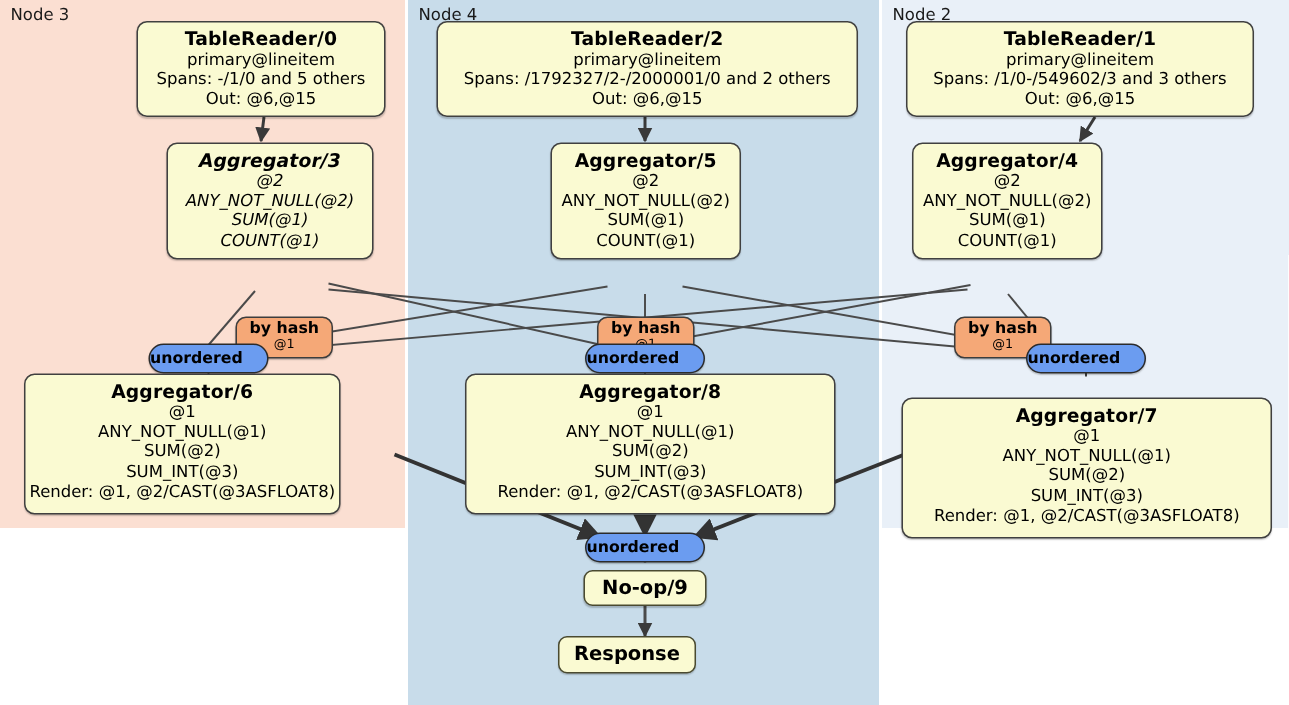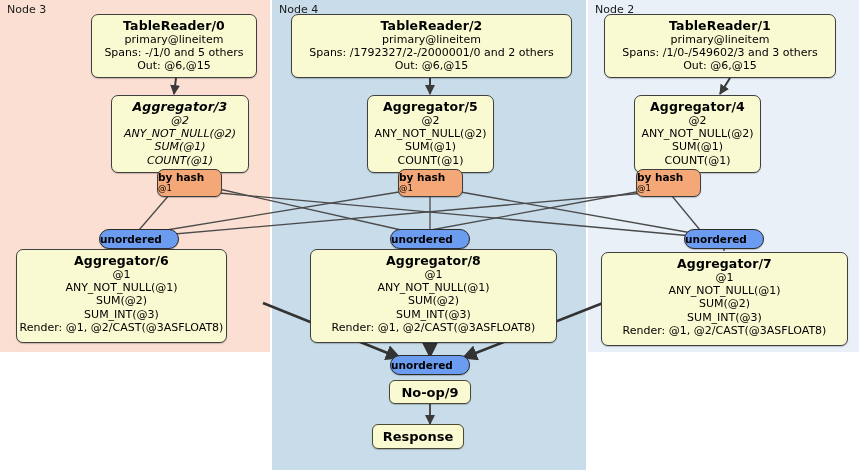--- a/index.html
+++ b/index.html
@@ -67,26 +67,27 @@
     display: block;
     white-space: nowrap;
   }
   
   .router {
     position: absolute;
     box-sizing: border-box;
     background: #f5a877;
     border: 1px solid #3d3d3d;
     border-radius: 7px;
-    text-align: left;
+    text-align: center;
     font-size: 10px;
     color: #000000;
     padding-top: 1px;
     font-family: "DejaVu Sans", "Liberation Sans", sans-serif;
     box-shadow: 0 1px 1px rgba(0,0,0,0.22);
+    margin-top: 42px;
   }
   .router .rt {
     font-weight: bold;
     font-size: 10.5px;
     line-height: 12px;
     display: block;
   }
   .router .rs {
     font-size: 8.5px;
     line-height: 10px;
@@ -221,21 +222,21 @@
   </div>
 
   <div class="proc" style="left:367px; top:95px; width:127px; height:78px;">
     <span class="title">Aggregator/5</span>
     <span class="ln">@2</span>
     <span class="ln">ANY_NOT_NULL(@2)</span>
     <span class="ln">SUM(@1)</span>
     <span class="ln">COUNT(@1)</span>
   </div>
 
-  <div class="proc" style="left:634px; top:95px; width:127px; height:78px;">
+  <div class="proc" style="left:608px; top:95px; width:127px; height:78px;">
     <span class="title">Aggregator/4</span>
     <span class="ln">@2</span>
     <span class="ln">ANY_NOT_NULL(@2)</span>
     <span class="ln">SUM(@1)</span>
     <span class="ln">COUNT(@1)</span>
   </div>
 
   <div class="router" style="left:157px; top:169px; width:65px; height:28px;">
     <span class="rt">by hash</span>
     <span class="rs">@1</span>
@@ -268,21 +269,21 @@
 
   <div class="proc" style="left:310px; top:249px; width:247px; height:94px;">
     <span class="title">Aggregator/8</span>
     <span class="ln">@1</span>
     <span class="ln">ANY_NOT_NULL(@1)</span>
     <span class="ln">SUM(@2)</span>
     <span class="ln">SUM_INT(@3)</span>
     <span class="ln">Render: @1, @2/CAST(@3ASFLOAT8)</span>
   </div>
 
-  <div class="proc" style="left:601px; top:252px; width:247px; height:94px;">
+  <div class="proc" style="left:601px; top:265px; width:247px; height:94px;">
     <span class="title">Aggregator/7</span>
     <span class="ln">@1</span>
     <span class="ln">ANY_NOT_NULL(@1)</span>
     <span class="ln">SUM(@2)</span>
     <span class="ln">SUM_INT(@3)</span>
     <span class="ln">Render: @1, @2/CAST(@3ASFLOAT8)</span>
   </div>
 
   <div class="sync" style="left:390px; top:355px; width:80px; height:20px;">unordered</div>
 

